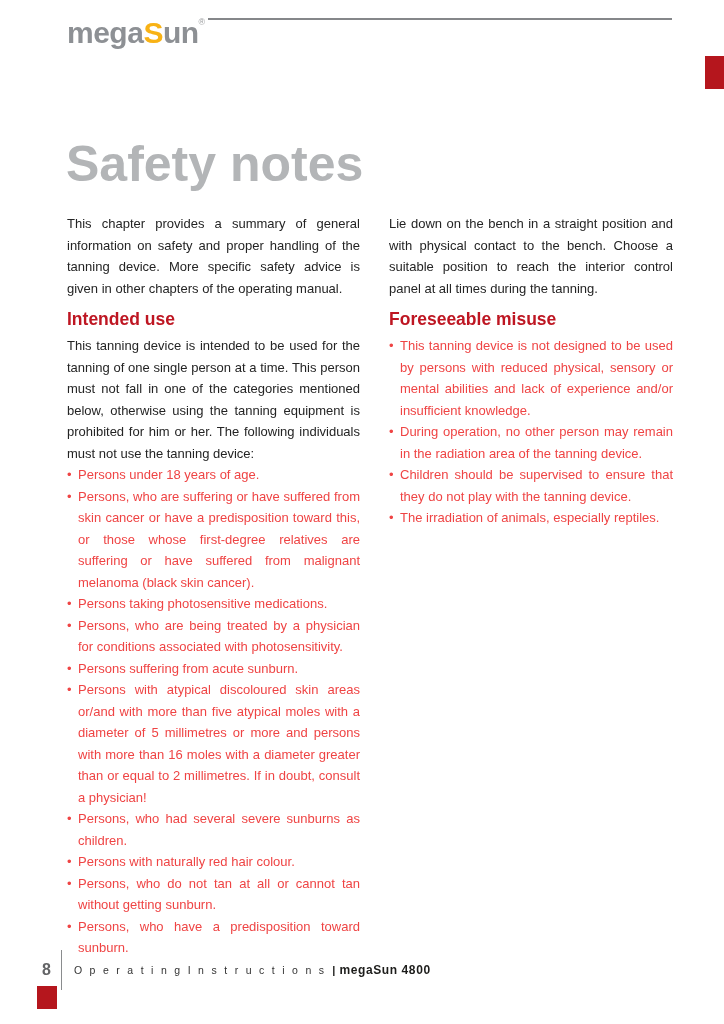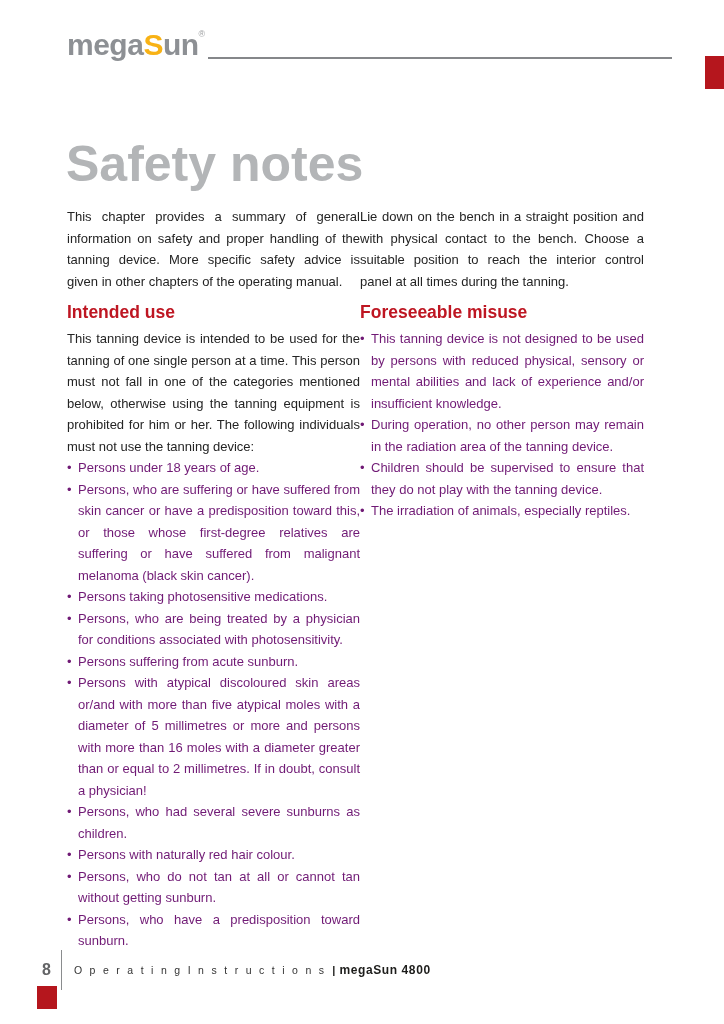--- a/index.html
+++ b/index.html
@@ -2,41 +2,41 @@
 <html lang="en"><head>
 <meta charset="utf-8">
 <style>
   html,body { margin:0; padding:0; background:#ffffff; }
   .page {
     position:relative; width:724px; height:1024px; background:#ffffff;
     font-family:"Liberation Sans", sans-serif; color:#222222; overflow:hidden;
   }
 
   
-  .logo-row { position:absolute; top:18px; left:67px; right:52px; display:flex; align-items:flex-end;margin-top:12px; }
+  .logo-row { position:absolute; top:18px; left:67px; right:52px; display:flex; align-items:flex-start; }
   .logo-text { font-size:30px; font-weight:600; color:#8d9094; line-height:1; letter-spacing:-0.5px; white-space:nowrap; }
   .logo-s { color:#f8b215; }
   .logo-reg { font-size:9px; vertical-align:18px; color:#9a9c9e; font-weight:400; }
   .header-rule { flex:1; height:0; border-bottom:2px solid #85878a; margin:0 0 1px 3px; }
 
   
   .tab-top-right { position:absolute; top:56px; right:0; width:19px; height:33px; background:#b5161d; }
   .mark-bottom-left { position:absolute; top:986px; left:37px; width:20px; height:23px; background:#b5161d; }
 
   
   .doc-title { position:absolute; top:101px; left:66px; font-size:50px; font-weight:700; color:#b3b5b7; letter-spacing:0; }
 
   
-  .columns { position:absolute; top:206px; left:67px; display:flex; }
+  .columns { position:absolute; top:213px; left:67px; display:flex; gap:29px; }
   .col-left  { width:293px; }
   .col-right { width:284px; }
   .body-text { font-size:13px; line-height:21.5px; text-align:justify; color:#242424; margin:0; }
   .section-heading { color:#be1622; font-size:17.5px; font-weight:700; margin:10px 0 5px 0; letter-spacing:0; }
   ul.bullets { margin:0; padding:0; list-style:none; }
-  ul.bullets li { position:relative; padding-left:11px; font-size:13px; line-height:21.5px; text-align:justify; color:#701a75; }
+  ul.bullets li { position:relative; padding-left:11px; font-size:13px; line-height:21.5px; text-align:justify; color:#ef4444; }
   ul.bullets li::before { content:"\2022"; position:absolute; left:0; top:0; }
 
   
   .footer { position:absolute; top:950px; left:42px; display:flex; align-items:center; }
   .page-num { font-size:16px; font-weight:700; color:#636466; margin-right:10px; }
   .footer-divider { width:1px; height:40px; background:#8a8c8e; margin-right:12px; }
   .footer-doc { font-size:10.5px; letter-spacing:2.3px; color:#333333;text-align:center; }
   .footer-sep { font-size:11px; font-weight:700; color:#1d1d1b; margin:0 4px 0 6px; }
   .footer-product { font-size:12px; font-weight:700; letter-spacing:0.6px; color:#1d1d1b; }
 </style>

